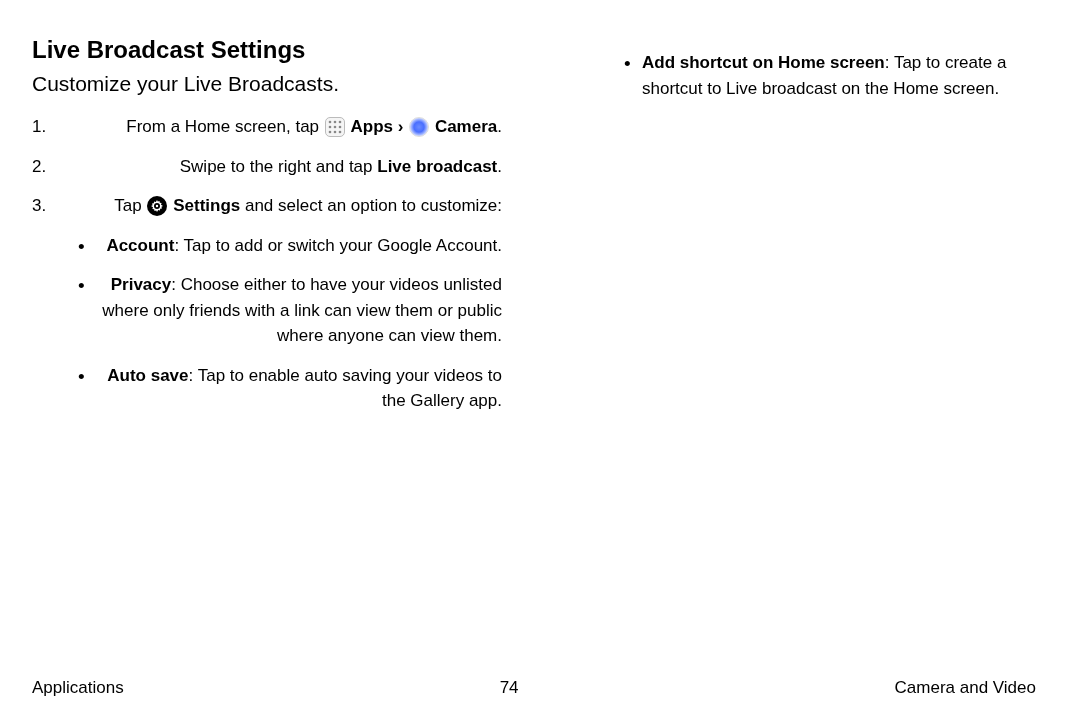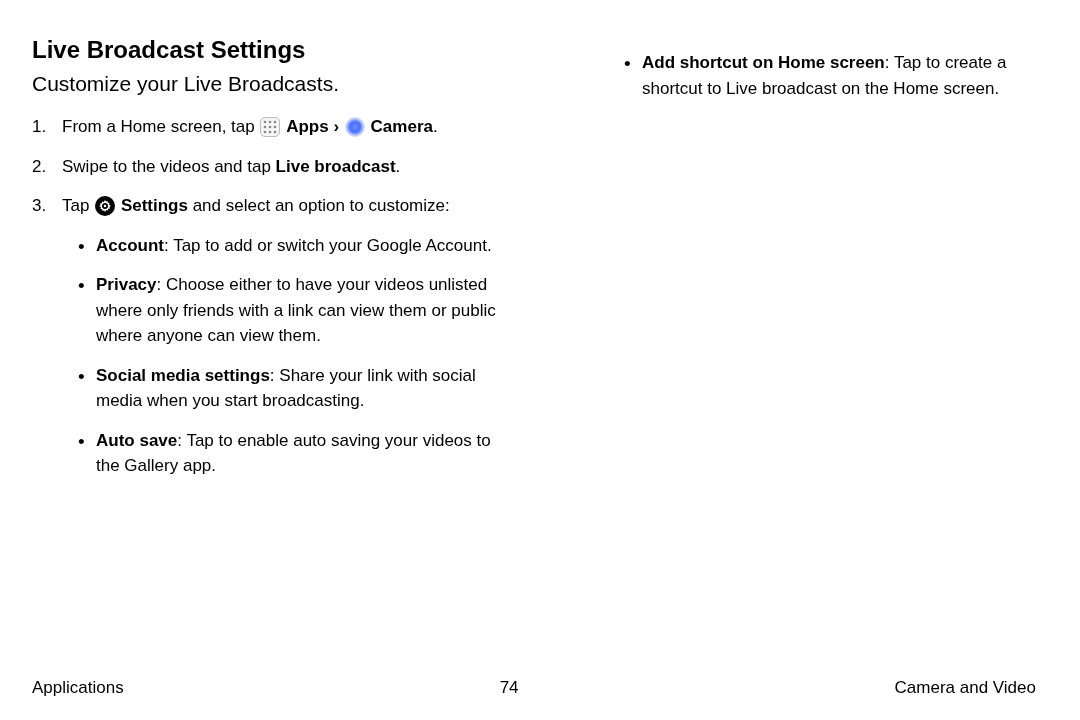--- a/index.html
+++ b/index.html
@@ -25,20 +25,21 @@
     font-weight: 700;
     margin-bottom: 8px;
   }
   .subtitle {
     font-size: 21px;
     margin-bottom: 18px;
   }
   ol {
     list-style: none;
     counter-reset: steps;
+    text-align: right;
   }
   ol > li {
     counter-increment: steps;
     position: relative;
     padding-left: 30px;
     font-size: 17px;
     line-height: 1.5;
     margin-bottom: 14px;
   }
   ol > li::before {
@@ -127,36 +128,35 @@
               <circle cx="12" cy="12" r="1.3" fill="#888"></circle>
           </svg>
         </span>
         <b>Apps</b>
         <b class="chev">›</b>
         <span class="icon camera-icon"></span>
         <b>Camera</b><span>.</span>
       </li>
 
       <li>
-        <span>Swipe to the videos and tap </span><b>Live broadcast</b><span>.</span>
+        <span>Swipe to the right and tap </span><b>Live broadcast</b><span>.</span>
       </li>
 
       <li>
         <span>Tap </span>
         <span class="icon settings-icon">
           <svg width="16" height="16" viewBox="0 0 16 16">
             <path fill="#fff" d="M8 5a3 3 0 100 6 3 3 0 000-6zm0 1.8a1.2 1.2 0 110 2.4 1.2 1.2 0 010-2.4zM8 2l.8 1.6 1.7-.6.3 1.8 1.8.3-.6 1.7L14 8l-1.6.8.6 1.7-1.8.3-.3 1.8-1.7-.6L8 14l-.8-1.6-1.7.6-.3-1.8-1.8-.3.6-1.7L2 8l1.6-.8-.6-1.7 1.8-.3.3-1.8 1.7.6L8 2z"></path>
           </svg>
         </span>
         <b>Settings</b><span> and select an option to customize:</span>
 
         <ul>
           <li><b>Account</b><span>: Tap to add or switch your Google Account.</span></li>
           <li><b>Privacy</b><span>: Choose either to have your videos unlisted where only friends with a link can view them or public where anyone can view them.</span></li>
-          <li><b>Social media settings</b><span>: Share your link with social media when you start broadcasting.</span></li>
           <li><b>Auto save</b><span>: Tap to enable auto saving your videos to the Gallery app.</span></li>
         </ul>
       </li>
     </ol>
   </div>
 
   <div class="col col-right">
     <ul>
       <li><b>Add shortcut on Home screen</b><span>: Tap to create a shortcut to Live broadcast on the Home screen.</span></li>
     </ul>

